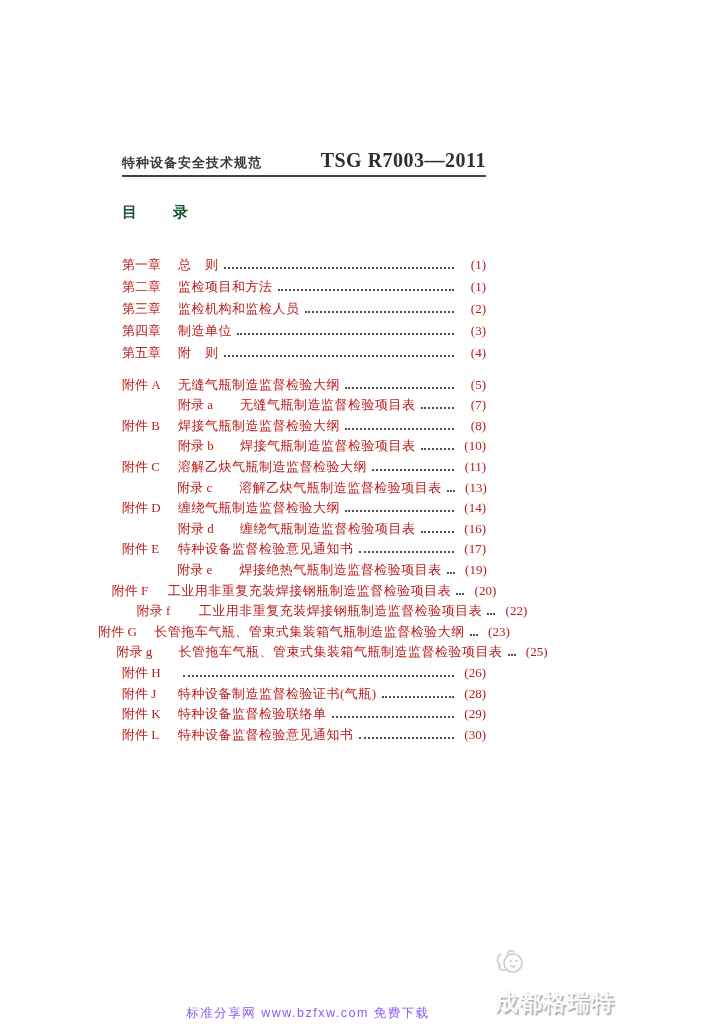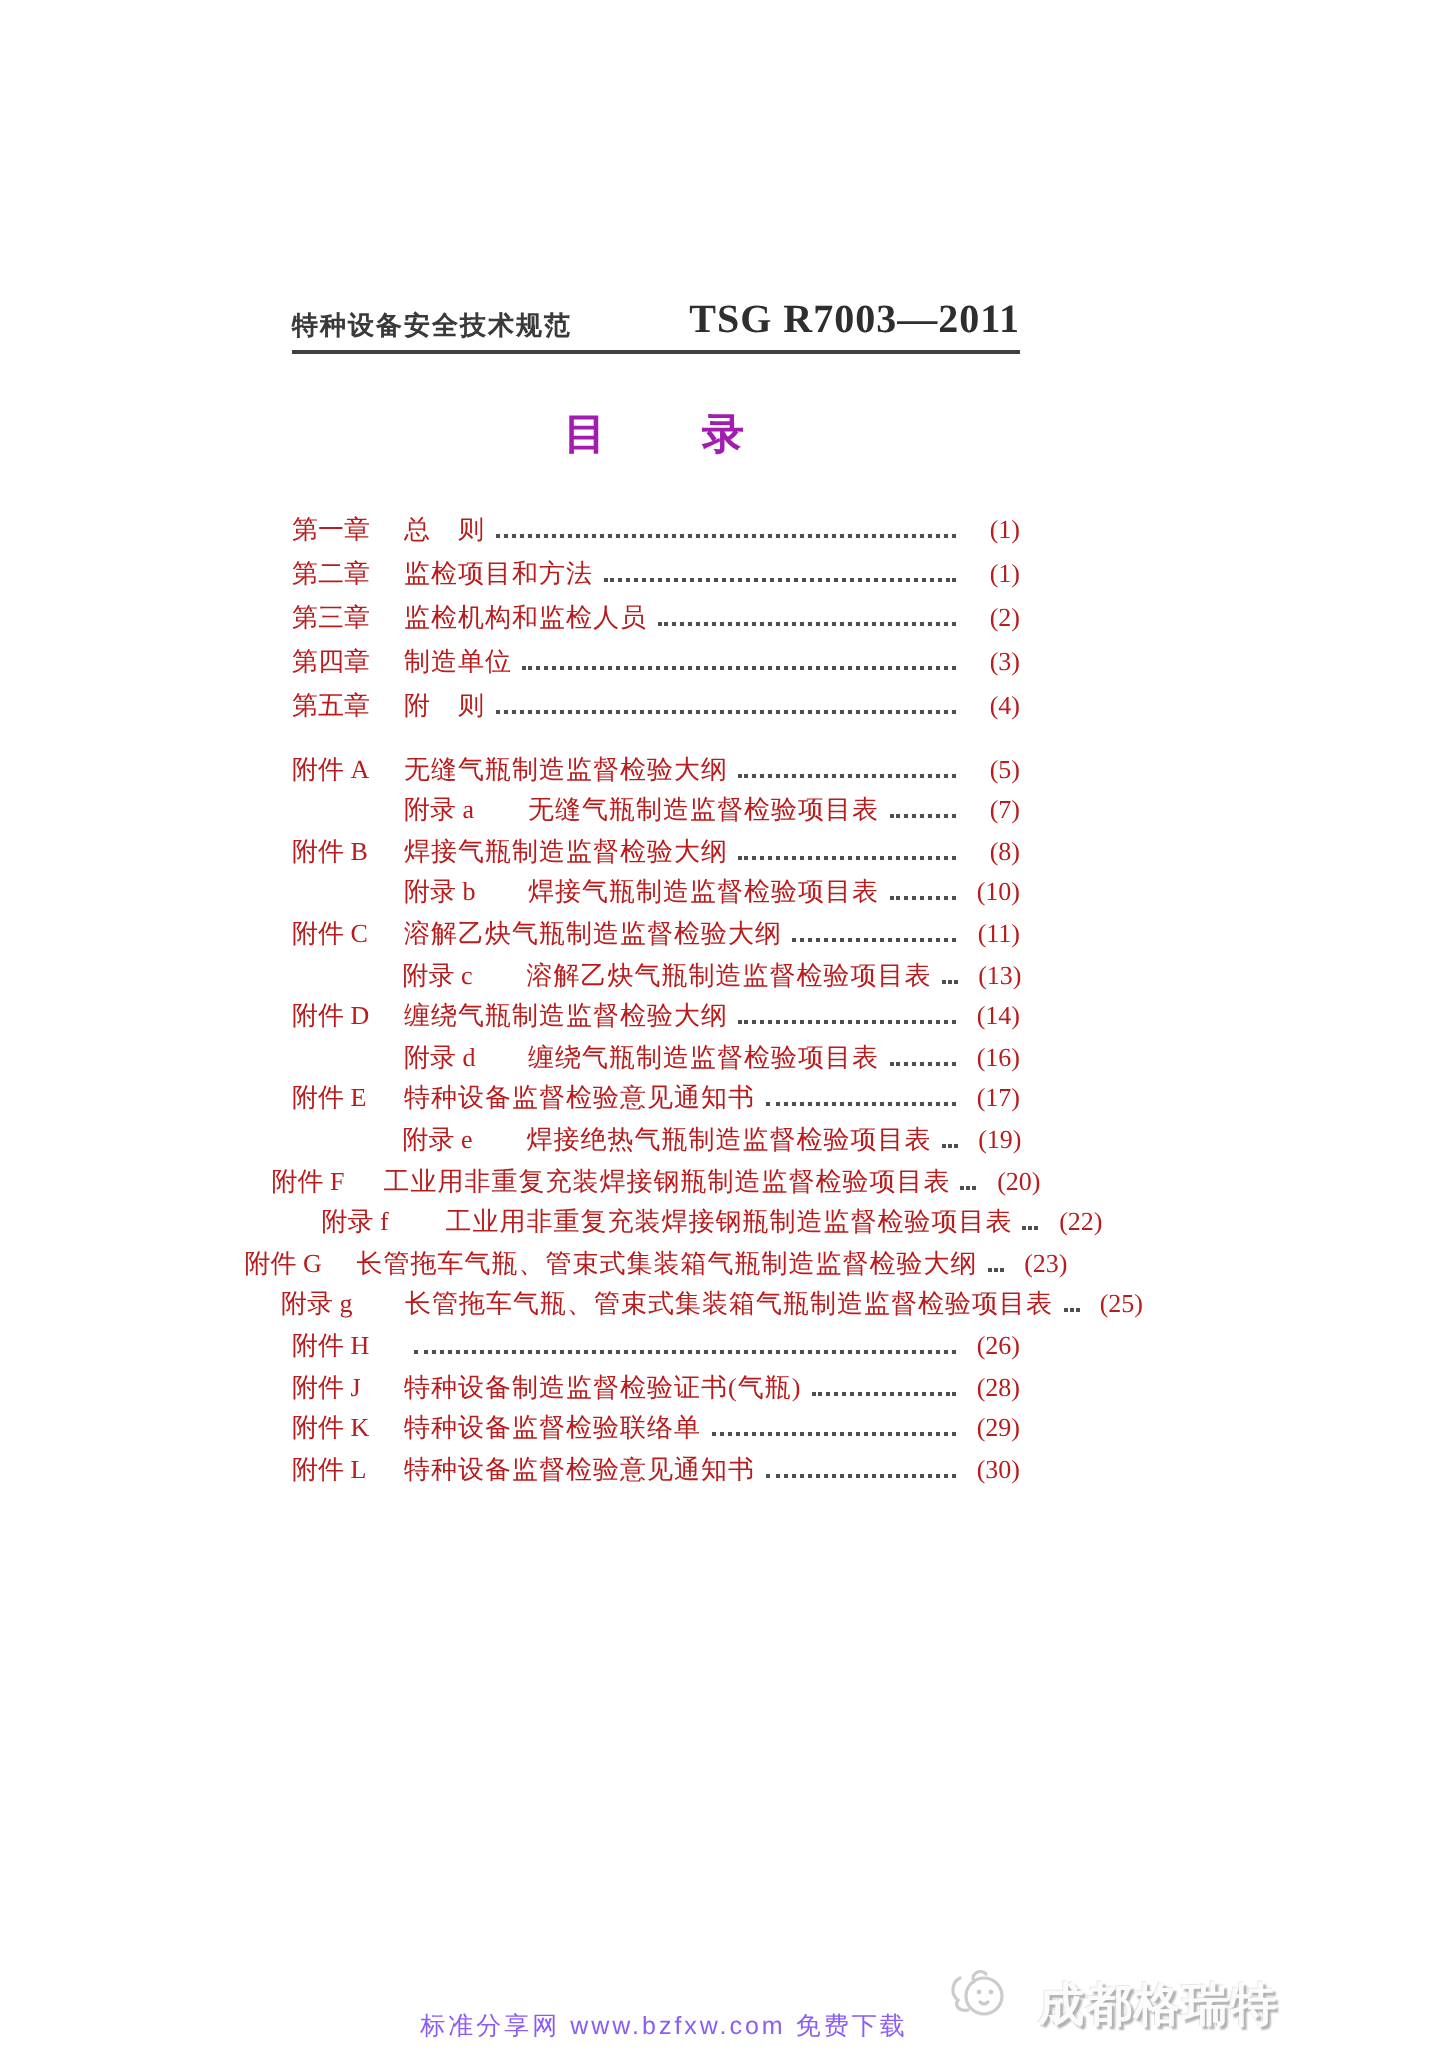--- a/index.html
+++ b/index.html
@@ -8,21 +8,20 @@
     background: #ffffff;
     font-family: "Liberation Serif", "DejaVu Serif", serif;
     color: #333333;
     overflow: hidden;
   }
   .page {
     position: relative;
     width: 616px; height: 1030px;
     background: #ffffff;
     overflow: hidden;
-    margin-left: 24px;
   }
   
   .scan-band {
     position: absolute;
     left: 652px; top: 85px;
     width: 16px; height: 838px;
     background: linear-gradient(to right,
       rgba(214,221,221,0) 0%,
       rgba(206,215,215,0.45) 45%,
       rgba(214,221,221,0) 100%);
@@ -50,24 +49,23 @@
     font-size: 20px; font-weight: bold;
     color: #2e2e2e;
     letter-spacing: 0.5px;
   }
 
   
   .toc-title {
     position: absolute;
     left: 122px; right: 130px; top: 203px;
     margin: 0;
-    text-align: center;
-    font-size: 21px;
+    font-size: 15px;
     font-weight: bold;
-    color: #a21caf;
+    color: #14532d;
     letter-spacing: 2px;
   }
 
   
   .toc {
     position: absolute;
     left: 122px; right: 130px;
     font-size: 13px;
     color: #b91c1c;
   }
@@ -105,22 +103,23 @@
     line-height: 1.15;
   }
   .row.indent { padding-left: 56px; }
   .row.indent .lbl { width: 62px; }
 
   
   .watermark {
     position: absolute;
     right: 1px; bottom: 12px;
     display: flex;
-    align-items: flex-end;
+    align-items: flex-start;
     gap: 5px;
+    flex-direction: column;
   }
   .watermark .wm-text {
     font-family: "Liberation Sans", "DejaVu Sans", sans-serif;
     font-size: 23px;
     font-weight: bold;
     color: #fbfbfb;
     text-shadow: 1.5px 1.5px 1px #b2b2b2, -0.5px -0.5px 0 #e8e8e8;
     letter-spacing: 1px;
   }
 

